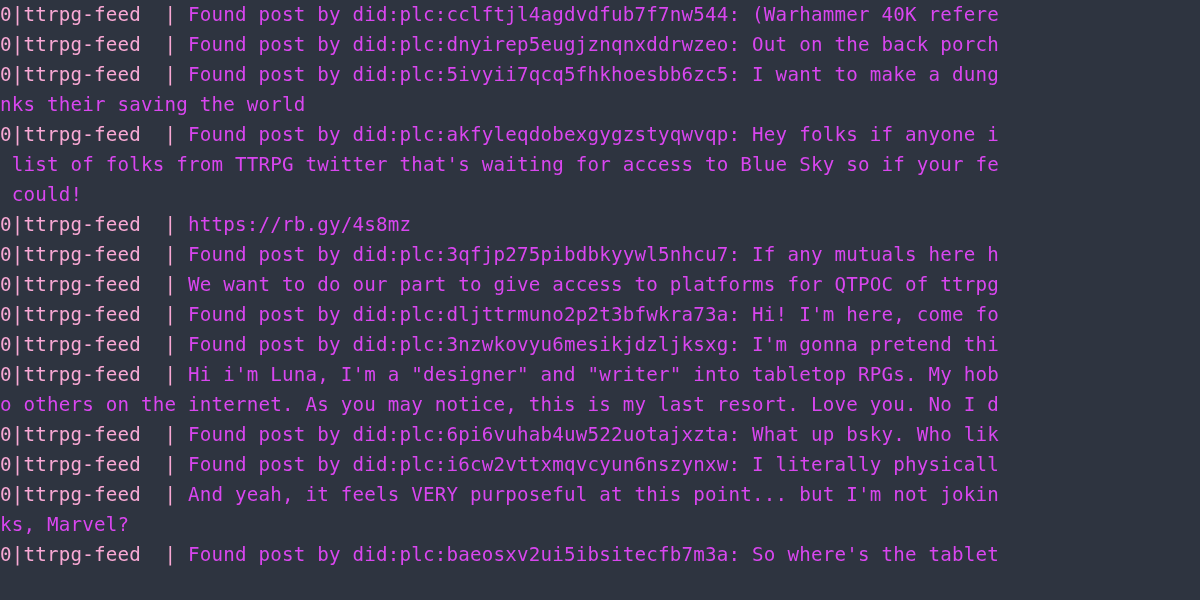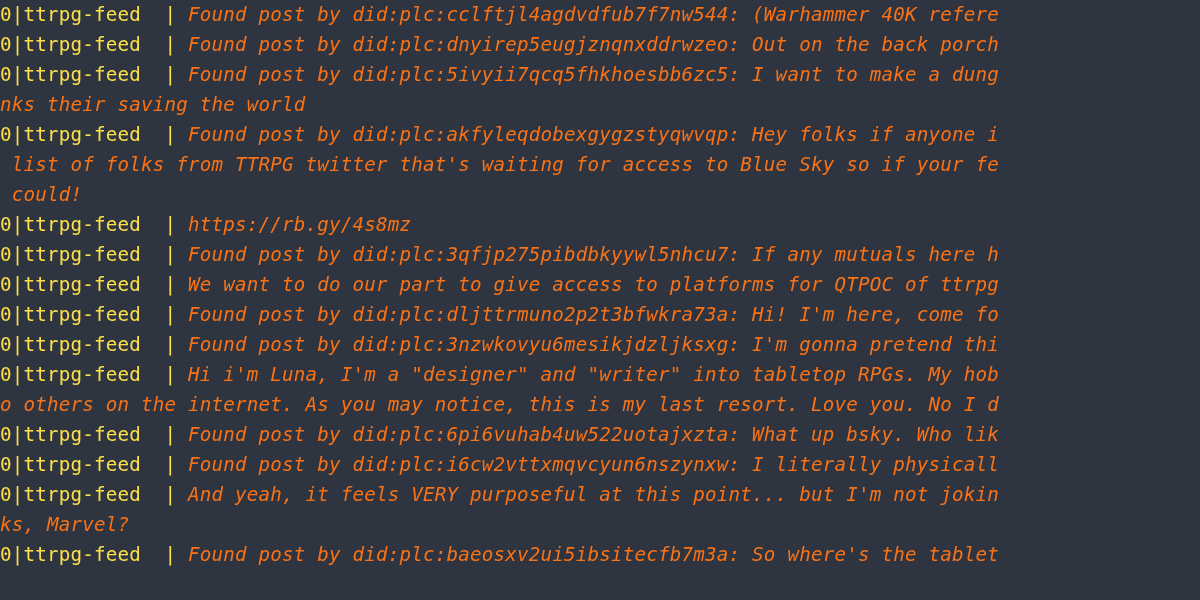--- a/index.html
+++ b/index.html
@@ -12,23 +12,22 @@
     font-family: "Menlo", "Consolas", "DejaVu Sans Mono", monospace;
     font-size: 19.2px;
     line-height: 30px;
     letter-spacing: 0.2px;
   }
   .terminal {
     white-space: pre;
     color: #aeb6c2;
   }
   .prefix {
-    color: #fde047;
+    color: #f9a8d4;
   }
   .body {
-    color: #f97316;
-    font-style: italic;
+    color: #d946ef;
   }
 </style>
 </head>
 <body>
 
 <div class="terminal" id="terminal"><div><span class="prefix">0|ttrpg-feed  | </span><span class="body">Found post by did:plc:cclftjl4agdvdfub7f7nw544: (Warhammer 40K refere</span></div><div><span class="prefix">0|ttrpg-feed  | </span><span class="body">Found post by did:plc:dnyirep5eugjznqnxddrwzeo: Out on the back porch</span></div><div><span class="prefix">0|ttrpg-feed  | </span><span class="body">Found post by did:plc:5ivyii7qcq5fhkhoesbb6zc5: I want to make a dung</span></div><div><span class="body">nks their saving the world</span></div><div><span class="prefix">0|ttrpg-feed  | </span><span class="body">Found post by did:plc:akfyleqdobexgygzstyqwvqp: Hey folks if anyone i</span></div><div><span class="body"> list of folks from TTRPG twitter that's waiting for access to Blue Sky so if your fe</span></div><div><span class="body"> could!</span></div><div><span class="prefix">0|ttrpg-feed  | </span><span class="body">https://rb.gy/4s8mz</span></div><div><span class="prefix">0|ttrpg-feed  | </span><span class="body">Found post by did:plc:3qfjp275pibdbkyywl5nhcu7: If any mutuals here h</span></div><div><span class="prefix">0|ttrpg-feed  | </span><span class="body">We want to do our part to give access to platforms for QTPOC of ttrpg</span></div><div><span class="prefix">0|ttrpg-feed  | </span><span class="body">Found post by did:plc:dljttrmuno2p2t3bfwkra73a: Hi! I'm here, come fo</span></div><div><span class="prefix">0|ttrpg-feed  | </span><span class="body">Found post by did:plc:3nzwkovyu6mesikjdzljksxg: I'm gonna pretend thi</span></div><div><span class="prefix">0|ttrpg-feed  | </span><span class="body">Hi i'm Luna, I'm a "designer" and "writer" into tabletop RPGs. My hob</span></div><div><span class="body">o others on the internet. As you may notice, this is my last resort. Love you. No I d</span></div><div><span class="prefix">0|ttrpg-feed  | </span><span class="body">Found post by did:plc:6pi6vuhab4uw522uotajxzta: What up bsky. Who lik</span></div><div><span class="prefix">0|ttrpg-feed  | </span><span class="body">Found post by did:plc:i6cw2vttxmqvcyun6nszynxw: I literally physicall</span></div><div><span class="prefix">0|ttrpg-feed  | </span><span class="body">And yeah, it feels VERY purposeful at this point... but I'm not jokin</span></div><div><span class="body">ks, Marvel?</span></div><div><span class="body"></span></div><div><span class="prefix">0|ttrpg-feed  | </span><span class="body">Found post by did:plc:baeosxv2ui5ibsitecfb7m3a: So where's the tablet</span></div></div>
 
 </body></html>

